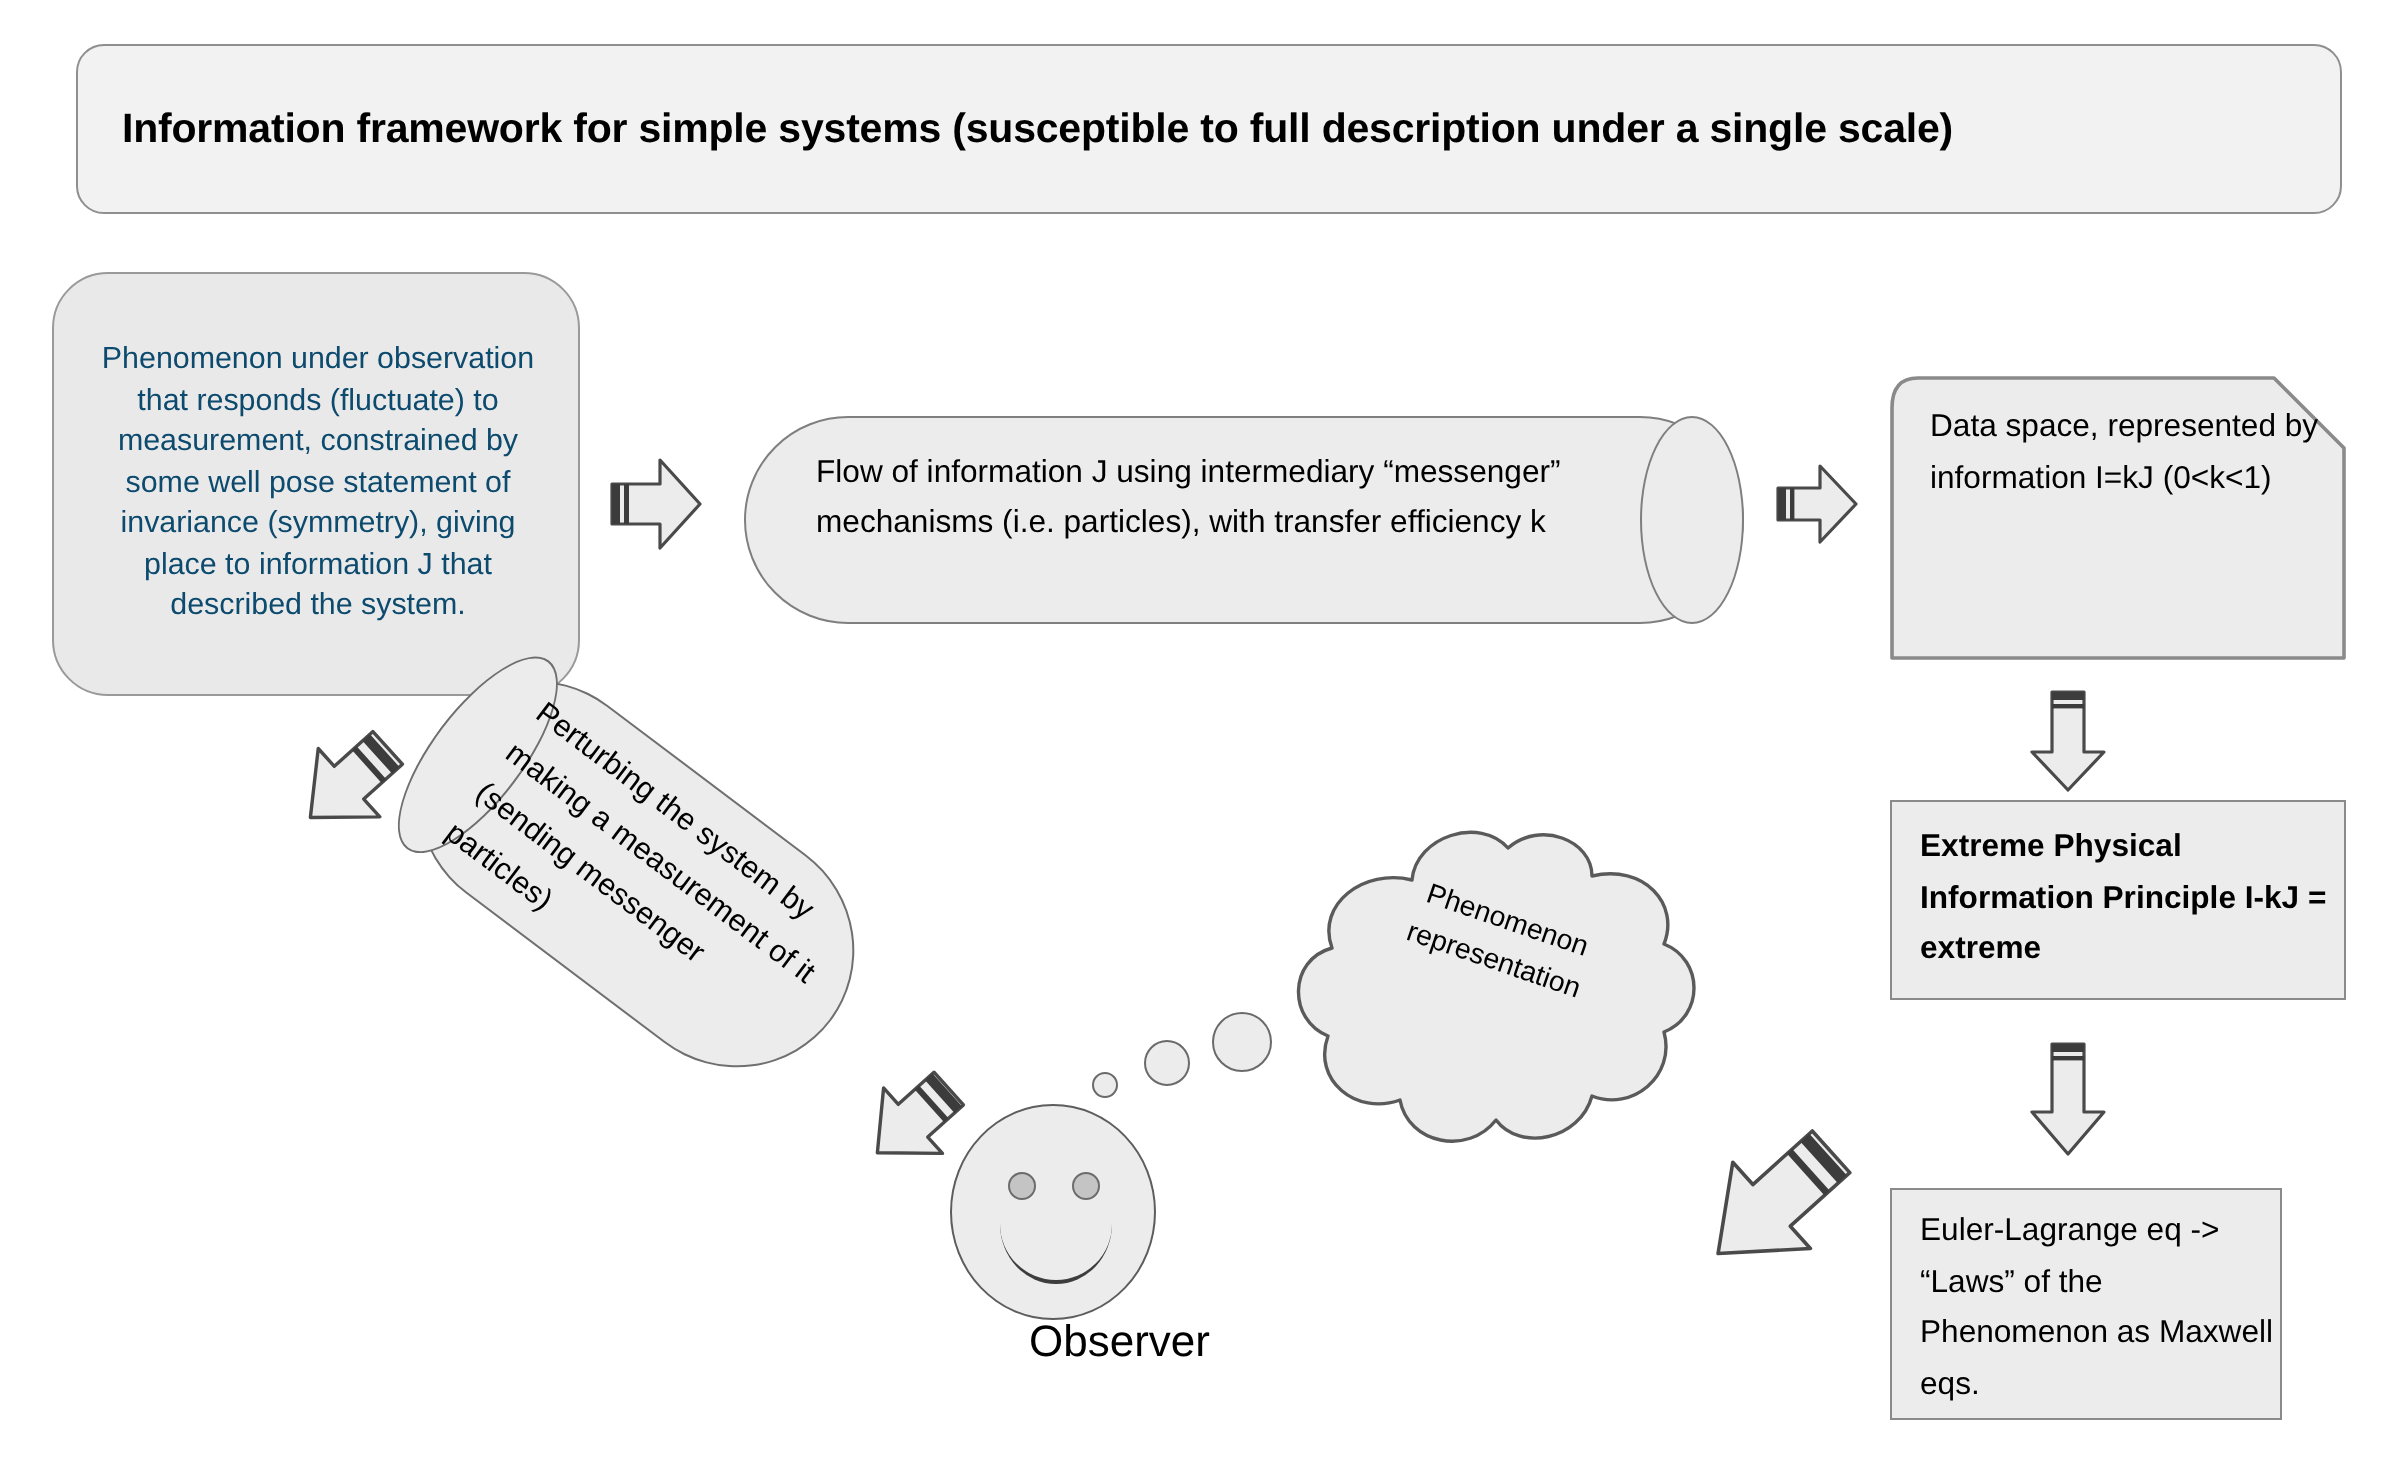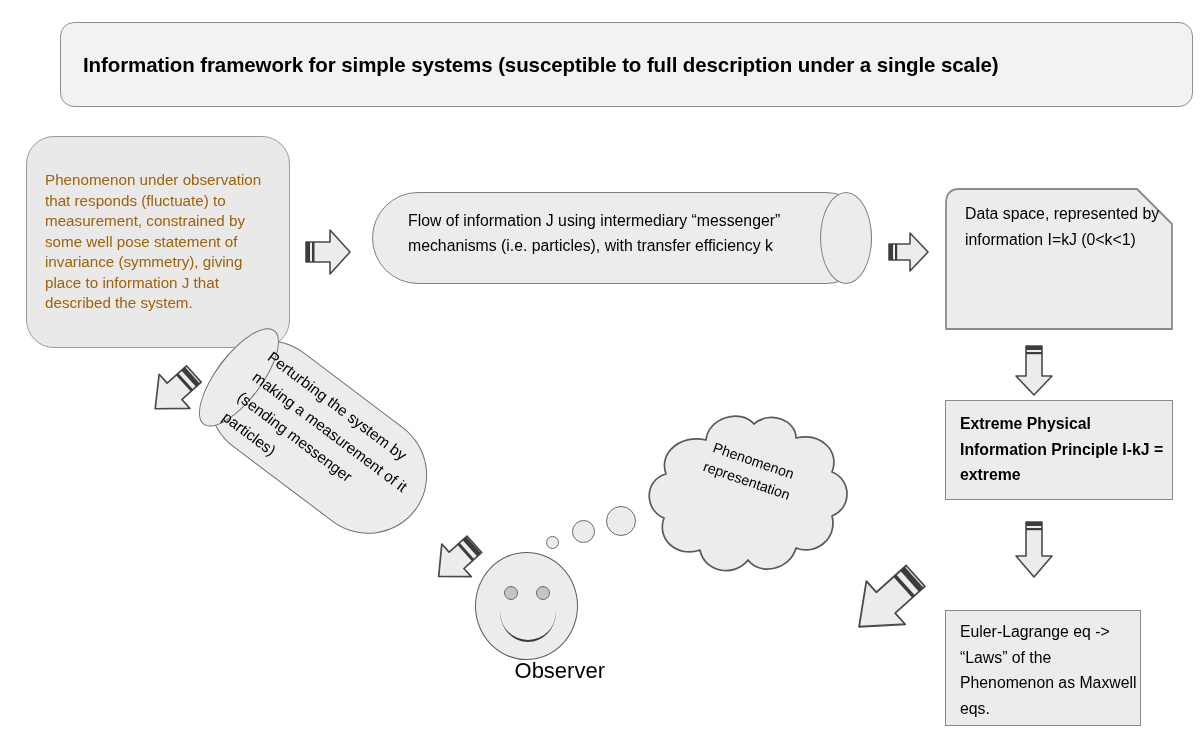--- a/index.html
+++ b/index.html
@@ -11,21 +11,21 @@
     position:relative;
     width:1200px;
     height:732px;
     background:#ffffff;
     overflow:hidden;
   }
   .node{position:absolute;box-sizing:border-box;}
 
   
   #title-box{
-    left:60px; top:22px; width:1133px; height:85px;
+    left:38px; top:22px; width:1133px; height:85px;
     background:#f2f2f2;
     border:1.6px solid #8f8f8f;
     border-radius:14px;
     display:flex; align-items:center;
   }
   #title-text{
     font-size:20.5px;
     font-weight:bold;
     color:#000;
     padding-left:22px;
@@ -37,27 +37,28 @@
   #phenomenon-box{
     left:26px; top:136px; width:264px; height:212px;
     background:#e9e9e9;
     border:1.5px solid #9a9a9a;
     border-radius:28px;
     display:flex; align-items:center;
   }
   #phenomenon-text{
     font-size:15.2px;
     line-height:20.6px;
-    color:#a16207;
+    color:#0c4a6e;
     padding:0 16px 0 18px;
+    text-align:center;
   }
 
   
   #flow-cyl{
-    left:372px; top:192px; width:500px; height:92px;
+    left:372px; top:208px; width:500px; height:104px;
   }
   #flow-cyl .cyl-body{
     position:absolute; left:0; top:0; right:0; bottom:0;
     background:#ececec;
     border:1.5px solid #7f7f7f;
     border-radius:52px/52px;
   }
   #flow-cyl .cyl-cap{
     position:absolute;
     right:0px; top:0px;
@@ -93,21 +94,21 @@
   
   .rect-box{
     background:#ececec;
     border:1.6px solid #8a8a8a;
   }
   #epi-box{ left:945px; top:400px; width:228px; height:100px; }
   #epi-text{
     position:absolute; left:14px; top:10px; width:206px;
     font-size:15.8px; line-height:25.5px; color:#000;font-weight:bold;
   }
-  #euler-box{ left:945px; top:594px; width:196px; height:116px;margin-top:16px; }
+  #euler-box{ left:945px; top:594px; width:196px; height:116px; }
   #euler-text{
     position:absolute; left:14px; top:8px; width:180px;
     font-size:15.8px; line-height:25.5px; color:#000;
   }
 
   
   #perturb-cyl{
     left:196px; top:378px; width:244px; height:118px;
     transform-origin:50% 50%;
     transform:rotate(37deg);

